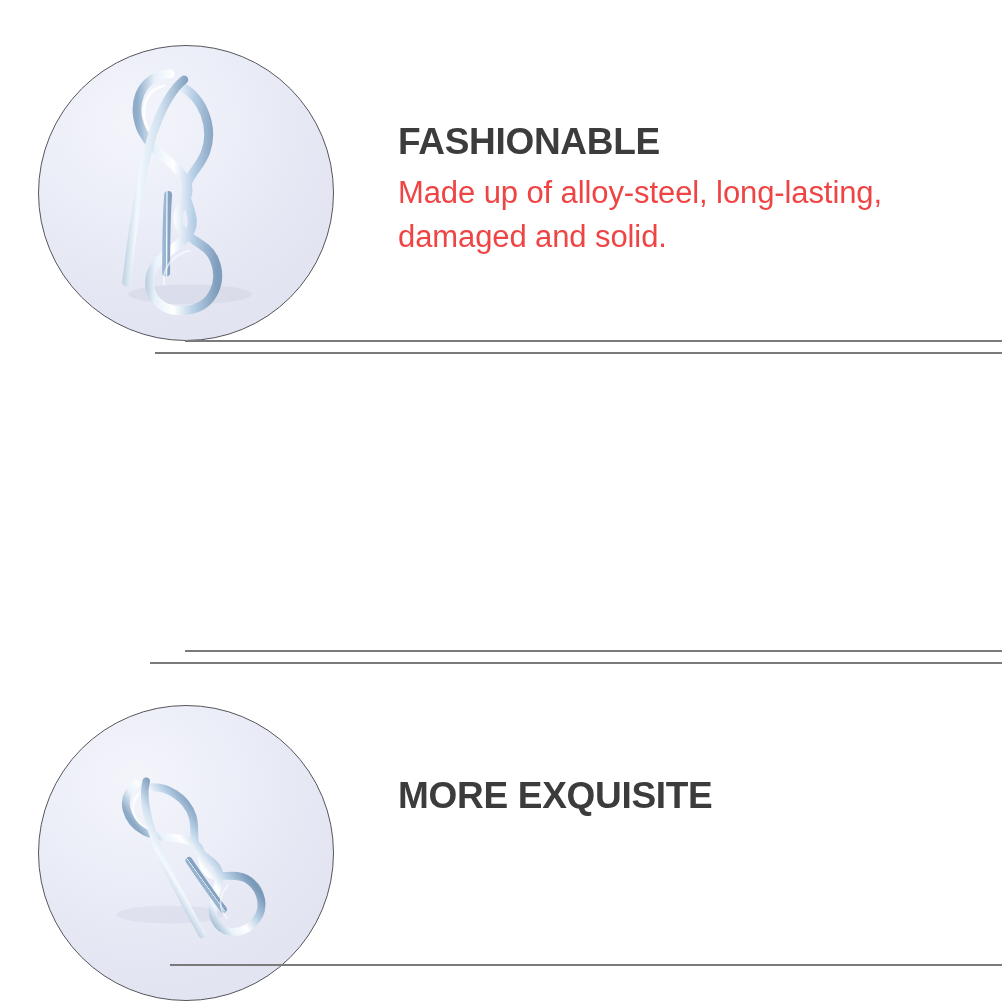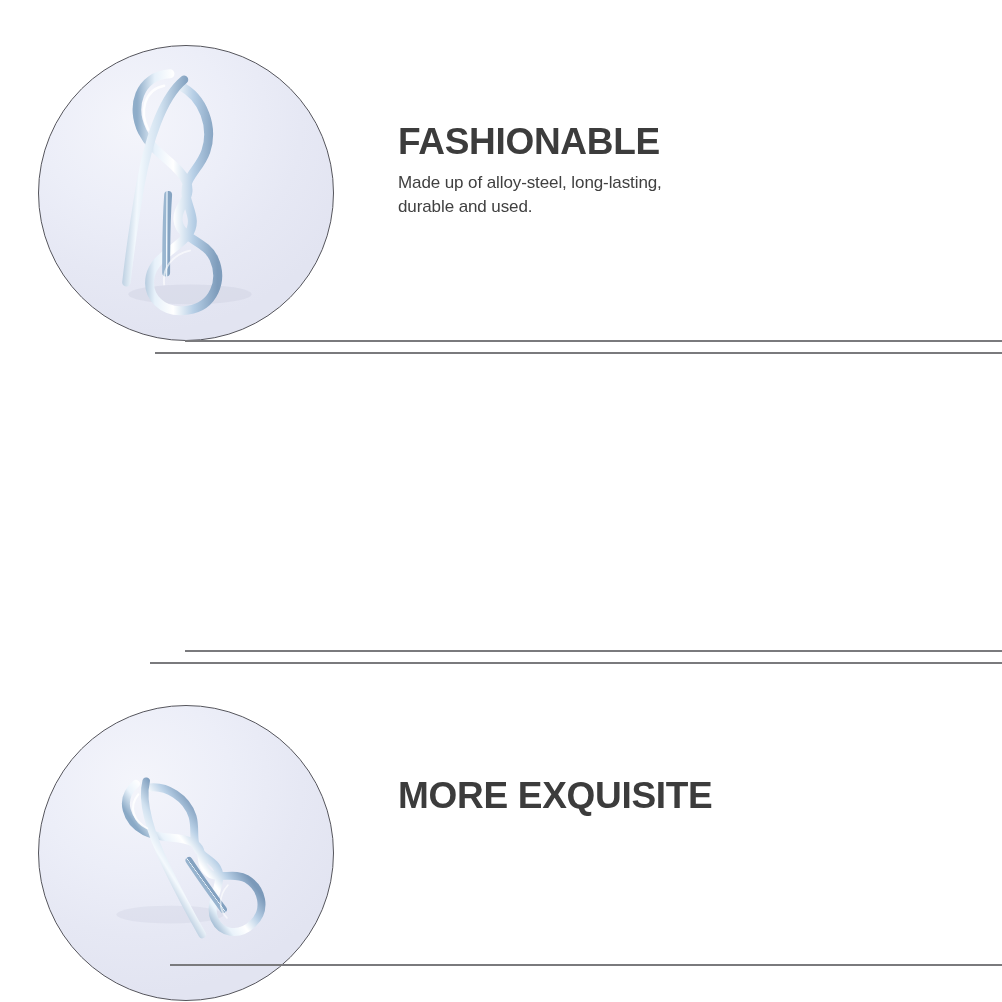--- a/index.html
+++ b/index.html
@@ -87,23 +87,23 @@
     font-weight: 700;
     letter-spacing: -0.3px;
     color: #3c3c3c;
     line-height: 1.08;
     white-space: nowrap;
   }
 
   .feature-description {
     margin: 0;
     font-family: "Liberation Sans", sans-serif;
-    font-size: 17px;
+    font-size: 31px;
     font-weight: 400;
-    color: #404040;
+    color: #ef4444;
     line-height: 1.42;
     letter-spacing: -0.1px;
   }
   .feature-description .line { display: block; }
 </style>
 </head>
 <body>
 
 <div id="infographic">
 
@@ -141,21 +141,21 @@
 
         <path d="M126 40 C 106 44, 101 66, 110 84" fill="none" stroke="#ffffff" stroke-width="2.4" opacity="0.85" stroke-linecap="round"></path>
         <path d="M152 206 C 134 210, 124 224, 126 240" fill="none" stroke="#ffffff" stroke-width="2" opacity="0.6" stroke-linecap="round"></path>
       </svg>
     </div>
 
     <div class="text-block" id="text-block-1">
       <h2 class="feature-heading">FASHIONABLE</h2>
       <p class="feature-description">
         <span class="line">Made up of alloy-steel, long-lasting,</span>
-        <span class="line">durable and used.</span>
+        <span class="line">damaged and solid.</span>
       </p>
     </div>
   </div>
 
   <div class="divider-line" id="divider-1a"></div>
   <div class="divider-line" id="divider-1b"></div>
 
   <div class="feature-row" id="feature-row-2">
 
     <div class="product-circle" id="product-circle-2">

